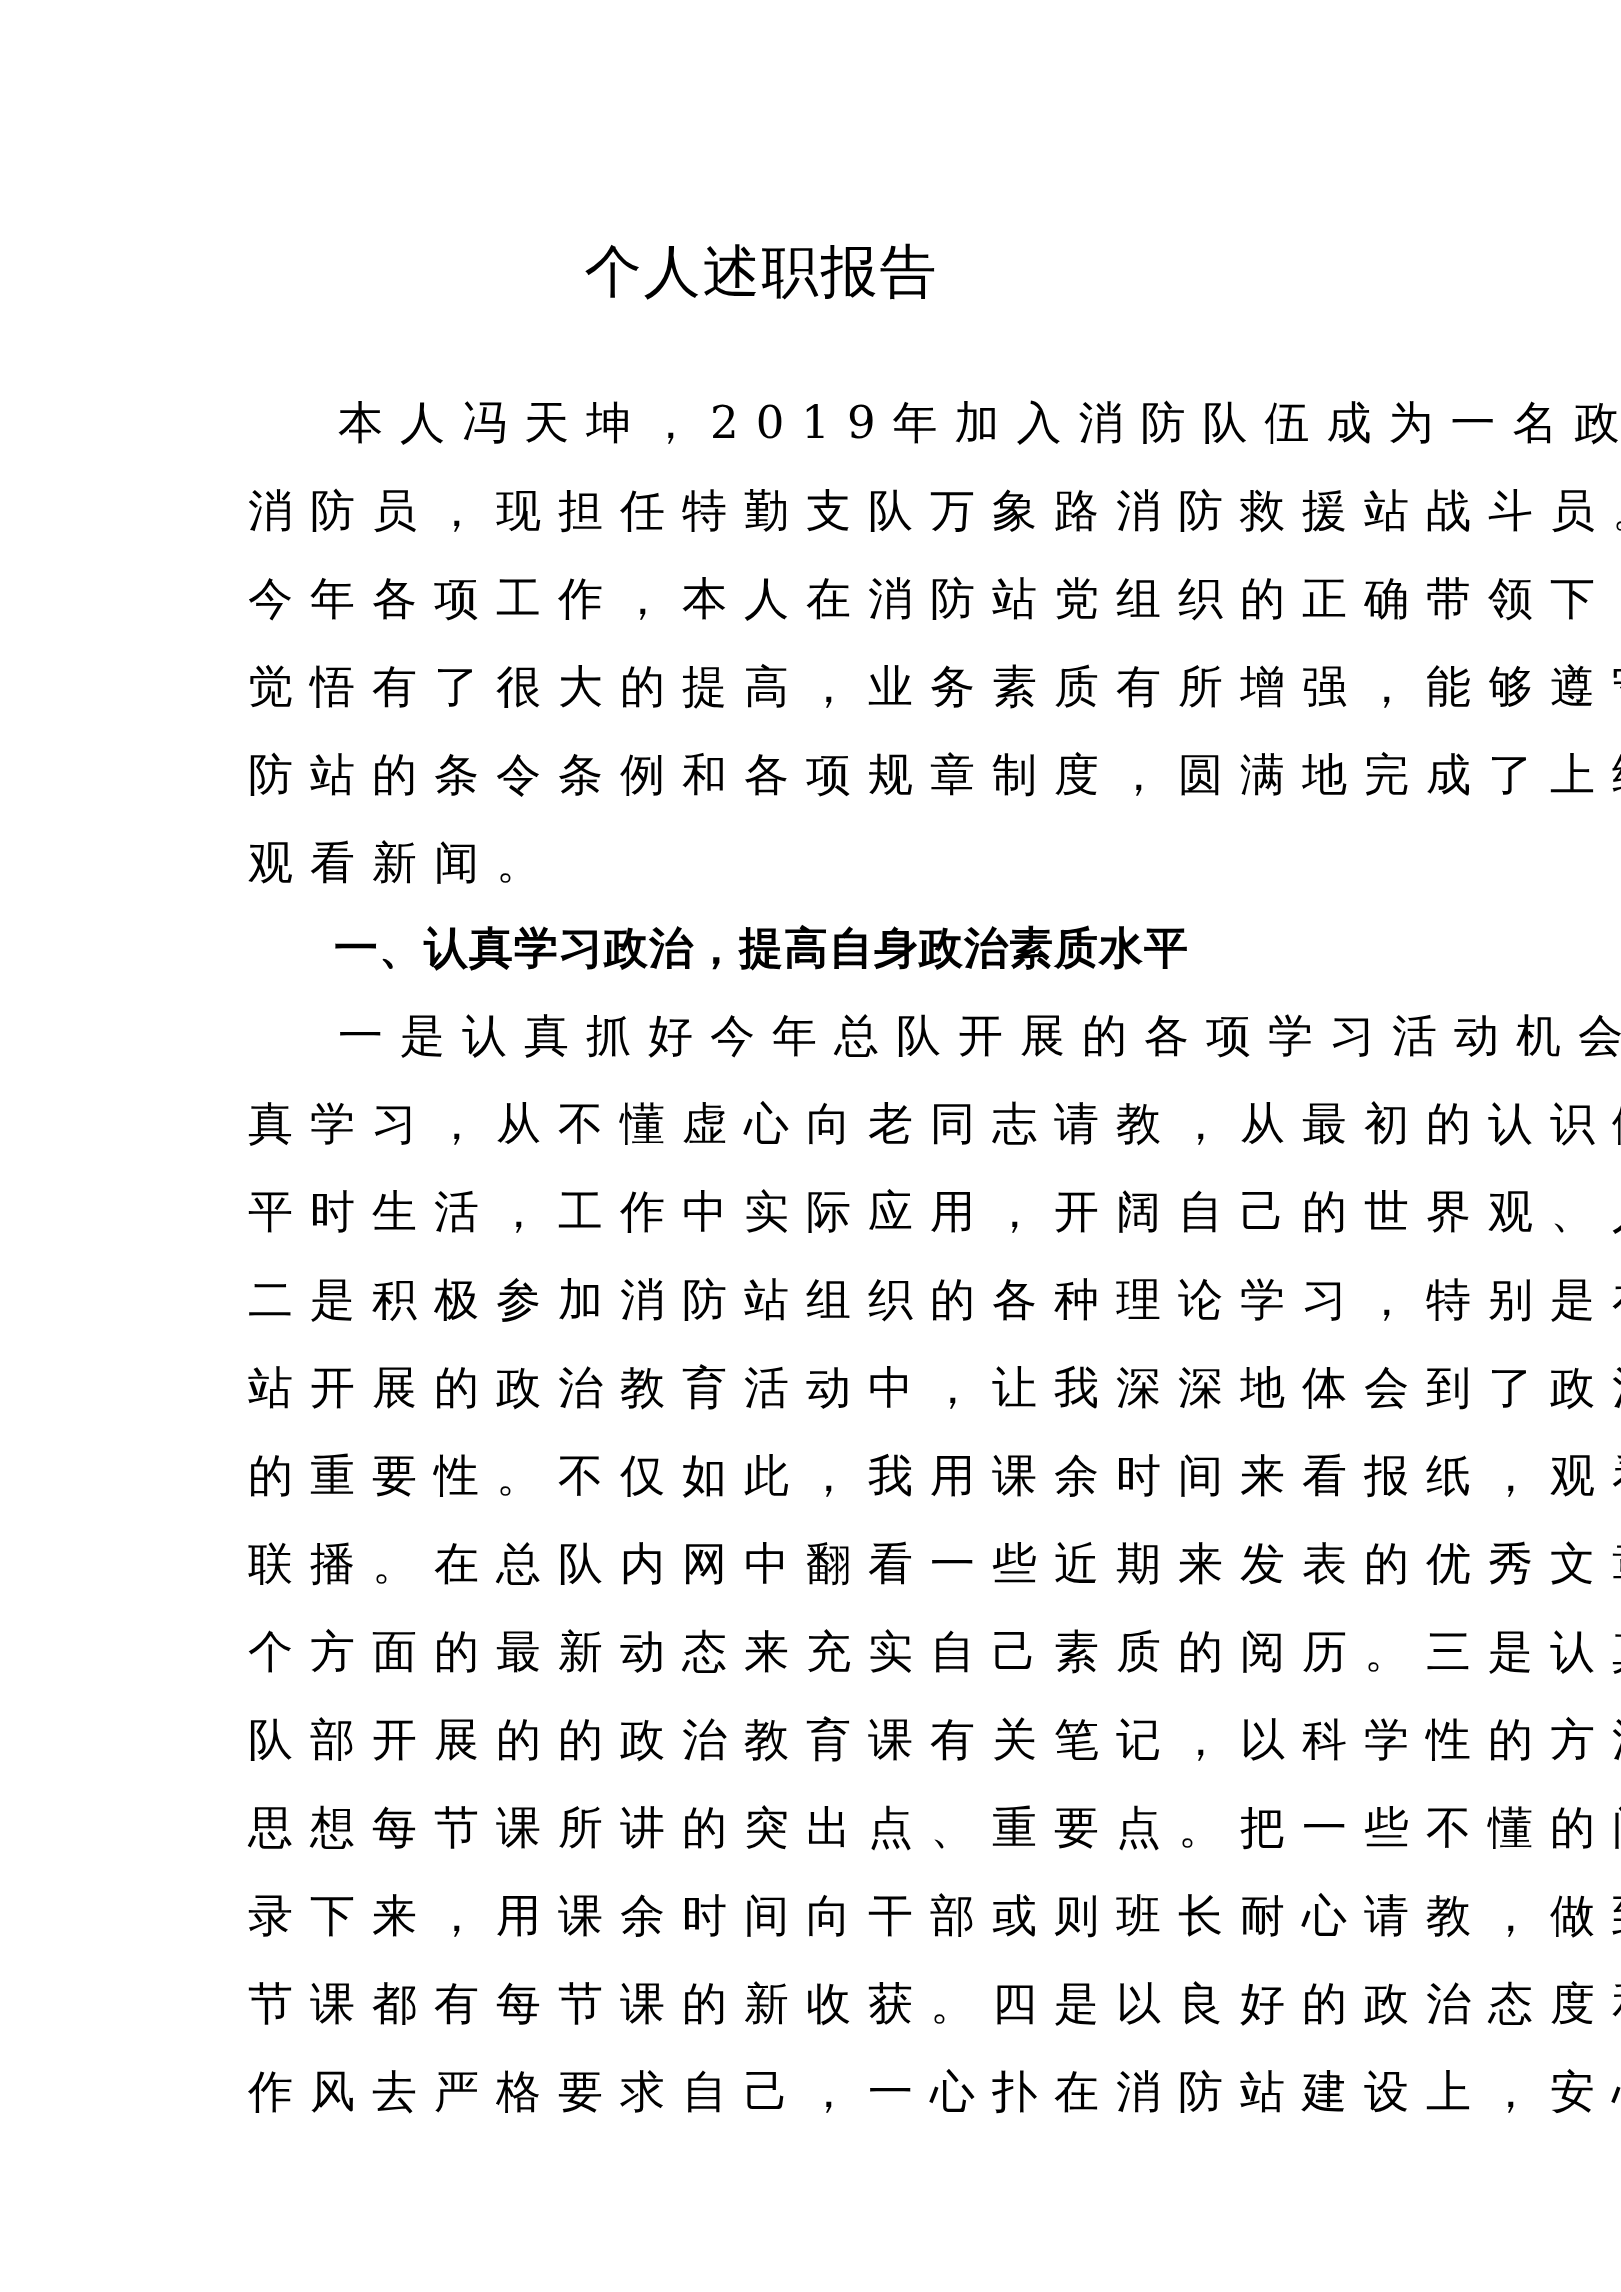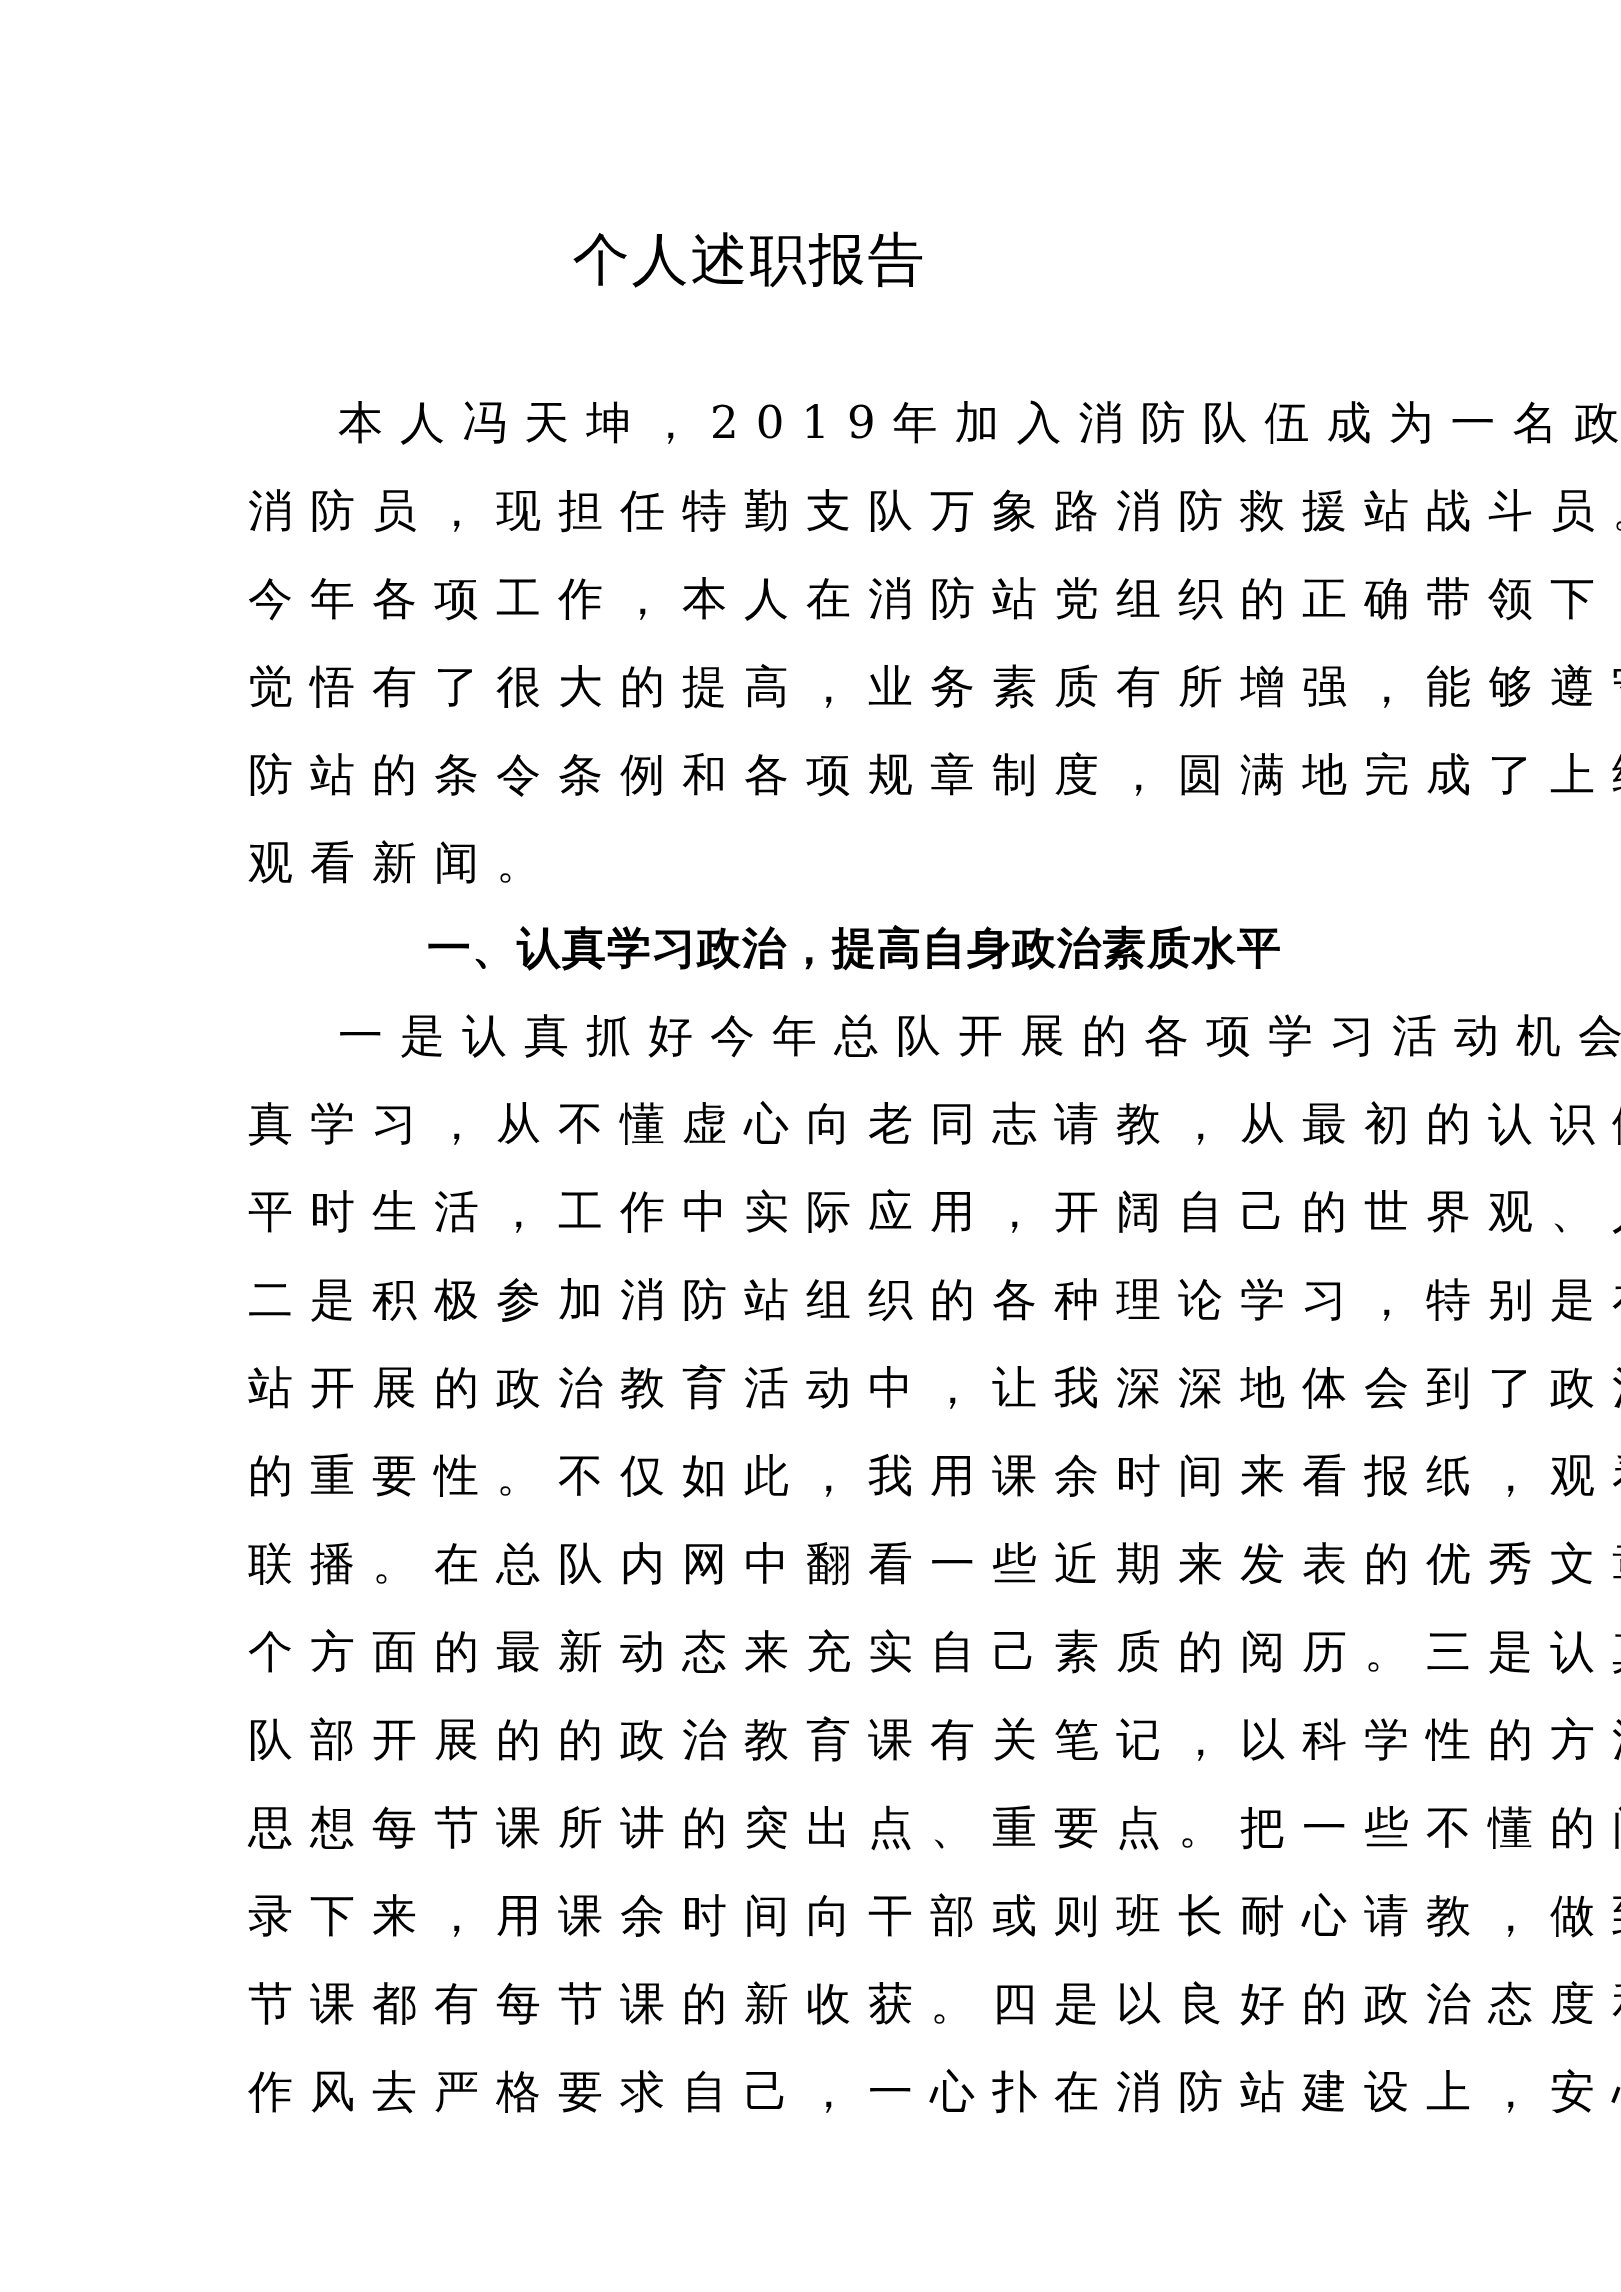--- a/index.html
+++ b/index.html
@@ -26,21 +26,21 @@
       position: absolute;
       left: 0;
       top: 225px;
       width: 1499px;
       text-align: center;
       font-family: Liberation Serif, serif;
       font-size: 57px;
       line-height: 69px;
       letter-spacing: 2px;
       font-weight: normal;
-      margin: 0;
+      margin: 12px;
     }
     .body-text {
       position: absolute;
       left: 248px;
       width: 1127px;
       font-family: "DejaVu Serif", "Liberation Serif", serif;
       font-size: 45px;
       letter-spacing: 17px;
       margin: 0;
     }
@@ -66,21 +66,20 @@
       width: 1127px;
       font-family: "DejaVu Sans", "Liberation Sans", sans-serif;
       font-size: 44px;
       font-weight: bold;
       line-height: 88px;
       letter-spacing: 1px;
       padding-left: 86px;
       box-sizing: border-box;
       margin: 0;
       white-space: nowrap;
-      text-align: center;
     }
     .para2 { top: 992px; }
     .line.indent-p2 {
       padding-left: 90px;
     }
   </style>
 </head>
 <body>
 
 <div class="page">

